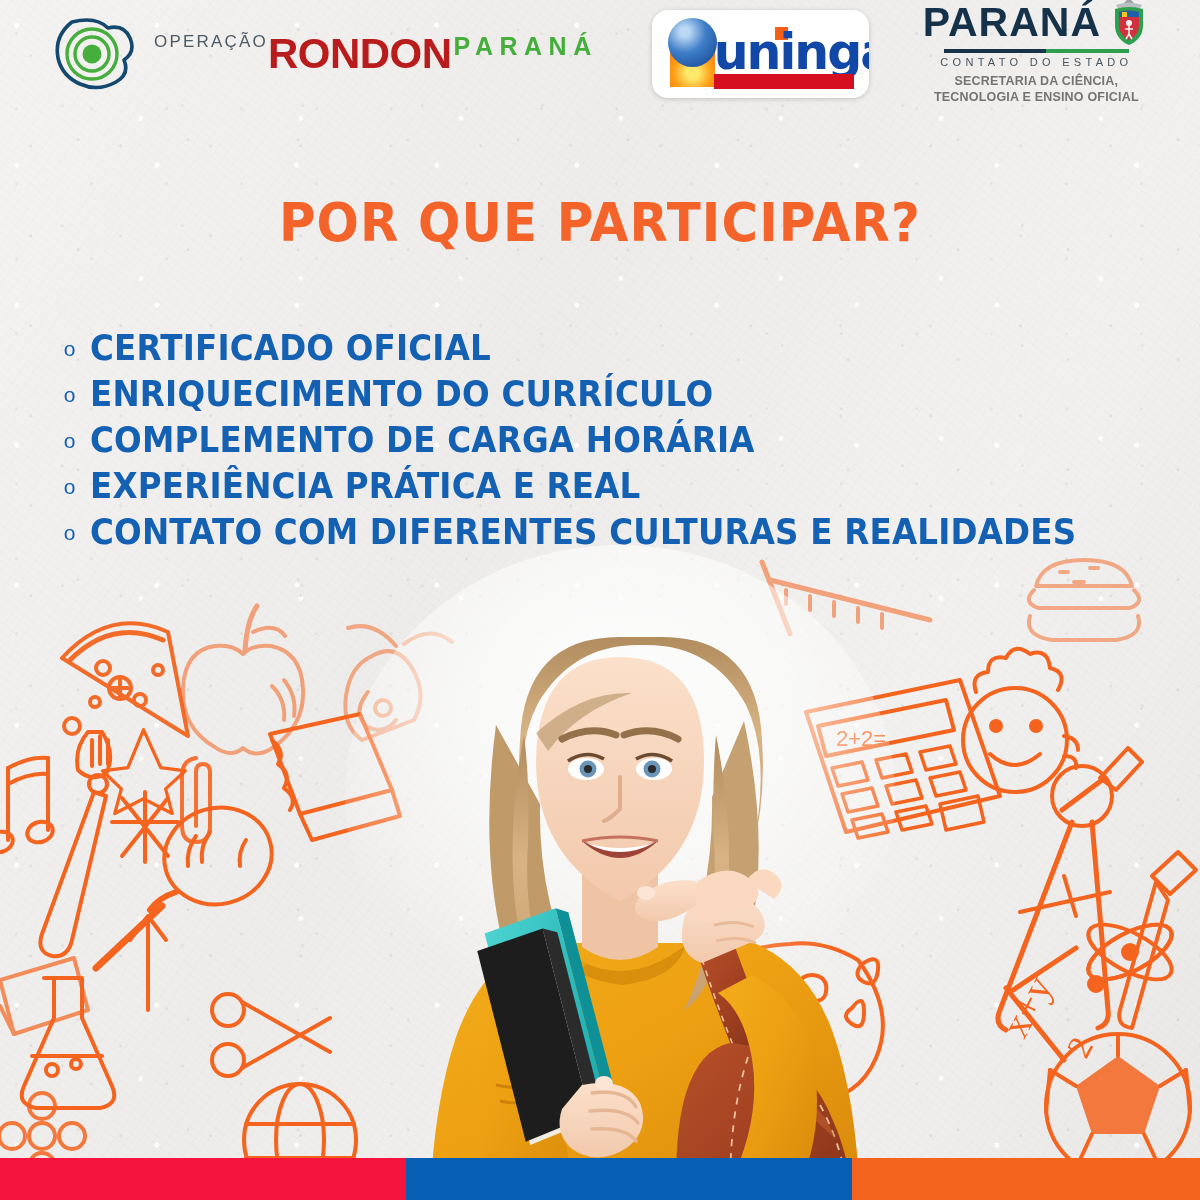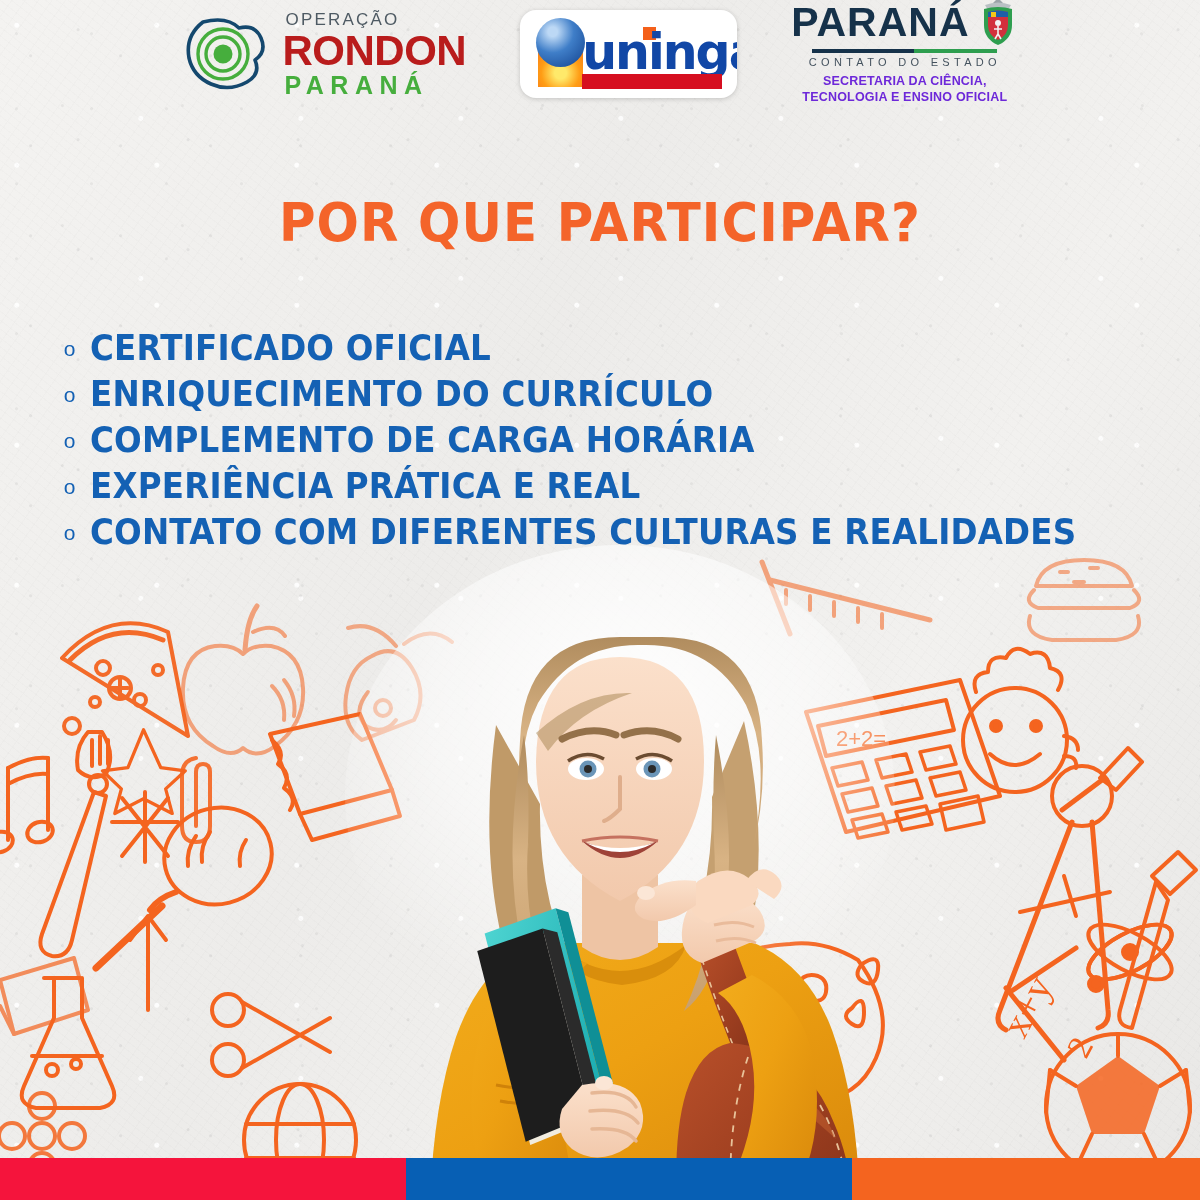--- a/index.html
+++ b/index.html
@@ -40,21 +40,21 @@
 
   
   .logo-bar {
     position:absolute; top:0; left:0; width:1200px; height:108px;
     display:flex; align-items:center; justify-content:center; gap:54px; z-index:30;
   }
 
   
   .logo-rondon { display:flex; align-items:center; gap:13px; }
   .rondon-mark { width:88px; height:80px; flex:none; }
-  .rondon-words { display:flex; flex-direction:column; line-height:1; }
+  .rondon-words { display:flex; flex-direction:row; line-height:1; }
   .rondon-operacao {
     font-size:17px; letter-spacing:2.2px; color:#4e5a63; font-weight:400;
     margin-bottom:2px; margin-left:3px;
   }
   .rondon-main {
     font-size:42px; font-weight:800; color:#b91c1c; letter-spacing:-.5px;
   }
   .rondon-sub {
     font-size:25px; font-weight:700; color:#46ae3d; letter-spacing:6.5px;
     margin-top:1px; margin-left:2px;
@@ -96,21 +96,21 @@
   }
   .parana-crest { width:42px; height:50px; margin-top:-6px; }
   .parana-rule { width:185px; height:4px; display:flex; margin-top:2px; }
   .parana-rule i { display:block; height:100%; }
   .parana-rule .b { width:55%; background:#16324a; }
   .parana-rule .g { width:45%; background:#2e9e4f; }
   .parana-gov {
     font-size:11px; letter-spacing:4.3px; color:#44525e; font-weight:500; margin-top:3px;
   }
   .parana-sec {
-    font-size:12.5px; font-weight:700; color:#6d28d9; text-align:center;
+    font-size:12.5px; font-weight:700; color:#737373; text-align:center;
     line-height:1.28; margin-top:5px; letter-spacing:.2px;
   }
 
   
   .headline {
     position:absolute; top:192px; left:0; width:1200px; text-align:center; z-index:25;
     font-size:53px; font-weight:800; color:#f4642a;
     letter-spacing:1.2px; font-family:"DejaVu Sans", sans-serif;
     transform:scaleX(.94); transform-origin:center;
   }

